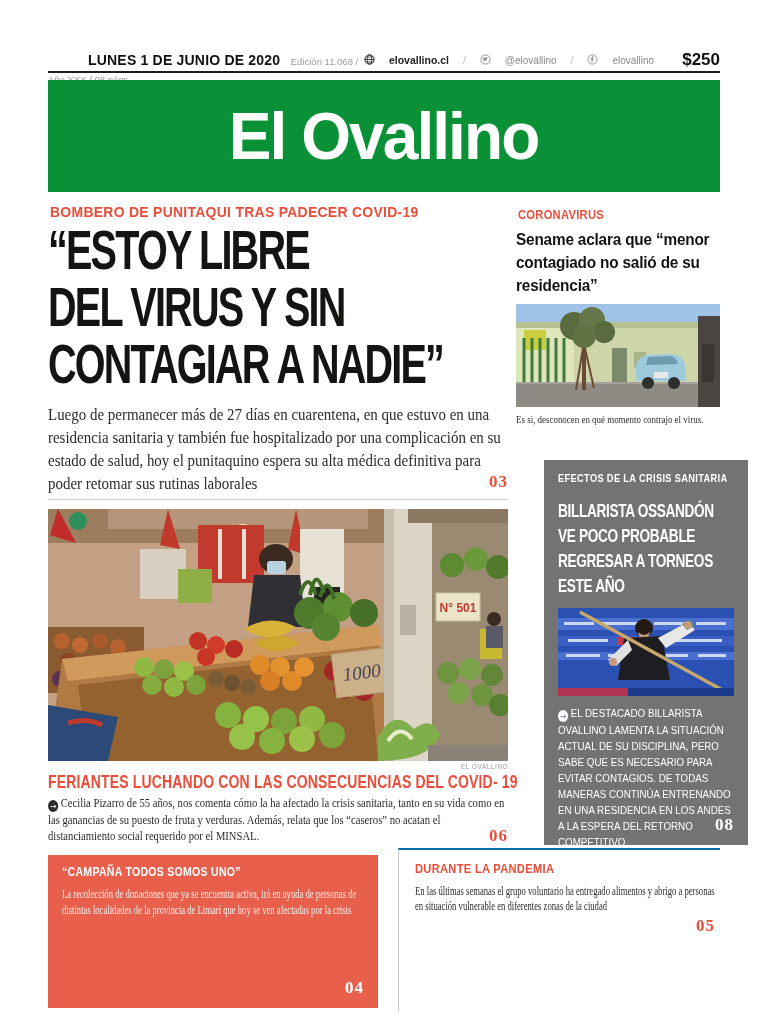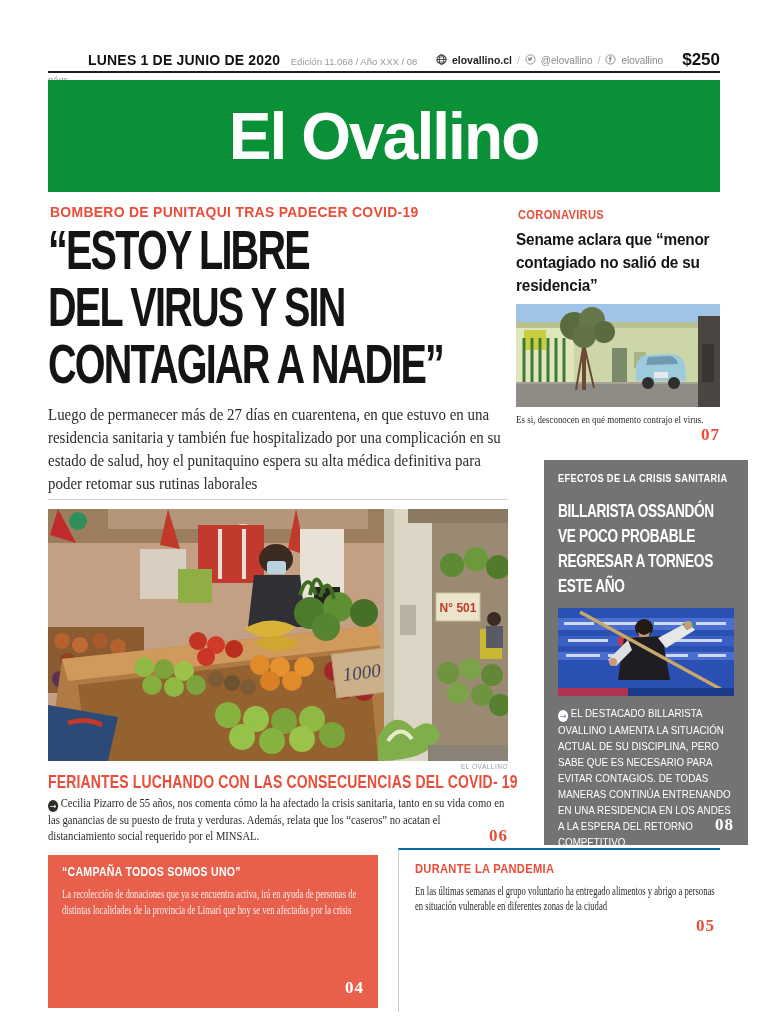--- a/index.html
+++ b/index.html
@@ -14,21 +14,21 @@
   .cx80{transform:scaleX(0.80);transform-origin:0 0;width:125%;}
   .cx85{transform:scaleX(0.85);transform-origin:0 0;width:117.6%;}
   .cx88{transform:scaleX(0.88);transform-origin:0 0;width:113.6%;}
   .cx93{transform:scaleX(0.93);transform-origin:0 0;width:107.5%;}
   .nowrap{white-space:nowrap;}
 
   
   .topbar{left:48px;top:50px;width:672px;height:20px;display:flex;justify-content:space-between;align-items:baseline;}
   .date-strong{font-weight:700;font-size:14px;letter-spacing:0.2px;padding-left:40px;}
   .edition{color:#9a9a9a;font-size:9.5px;margin-left:6px;}
-  .tb-right{display:flex;align-items:center;gap:5px;}
+  .tb-right{display:flex;align-items:center;gap:14px;}
   .tb-link{font-weight:700;font-size:10.5px;color:#222;}
   .tb-handle{font-size:10px;color:#8b8b8b;}
   .tb-sep{color:#bbb;font-size:10px;}
   .price{font-weight:700;font-size:17px;margin-left:14px;color:#111;}
   .rule-dark{left:48px;top:71px;width:672px;height:2px;background:#1e1e1e;}
 
   
   .masthead{left:48px;top:80px;width:672px;height:112px;background:#0a9138;display:flex;align-items:center;justify-content:center;}
   .logo{color:#fff;font-weight:700;font-size:66px;letter-spacing:-2px;transform:scaleX(0.97);}
 
@@ -139,20 +139,21 @@
 
   <div class="abs main-kicker kicker cx93 nowrap">BOMBERO DE PUNITAQUI TRAS PADECER COVID-19</div>
   <div class="abs main-headline">
     <div class="hl cx72 nowrap">“ESTOY LIBRE</div>
     <div class="hl cx72 nowrap">DEL VIRUS Y SIN</div>
     <div class="hl cx72 nowrap">CONTAGIAR A NADIE”</div>
   </div>
   <div class="abs lede serif">
     <div class="cx88">Luego de permanecer más de 27 días en cuarentena, en que estuvo en una residencia sanitaria y también fue hospitalizado por una complicación en su estado de salud, hoy el punitaquino espera su alta médica definitiva para poder retomar sus rutinas laborales</div>
   </div>
+  <div class="abs pagenum" style="left:48px;top:472px;width:460px;text-align:right;font-size:17px;">03</div>
   <div class="abs rule-light"></div>
 
   <div class="abs photo-main">
     <svg width="460" height="252" viewBox="0 0 460 252">
       <rect width="460" height="252" fill="#c3a084"></rect>
       <rect x="0" y="0" width="460" height="34" fill="#9c7d5d"></rect>
       <rect x="60" y="0" width="260" height="20" fill="#b5967a"></rect>
 
       <path d="M10 0 L28 34 L2 26 Z" fill="#c22b2b"></path>
       <circle cx="30" cy="12" r="9" fill="#2e8f5a"></circle>
@@ -319,21 +320,20 @@
         <circle cx="158" cy="79" r="6" fill="#2e2e2e"></circle>
       <rect x="138" y="68" width="14" height="6" fill="#e8e8e8"></rect>
 
       <rect x="182" y="12" width="22" height="91" fill="#4a4540"></rect>
       <rect x="186" y="40" width="12" height="38" fill="#3a3632"></rect>
     </svg>
   </div>
   <div class="abs cv-caption serif">
     <div class="cx85">Es si, desconocen en qué momento contrajo el virus.</div>
   </div>
-  <div class="abs cv-page pagenum">07</div>
 
   <div class="abs purple-box">
     <div class="pb-inner">
       <div class="pb-kicker cx88 nowrap">EFECTOS DE LA CRISIS SANITARIA</div>
       <div class="pb-headline">
         <div class="hl cx72 nowrap">BILLARISTA OSSANDÓN</div>
         <div class="hl cx72 nowrap">VE POCO PROBABLE</div>
         <div class="hl cx72 nowrap">REGRESAR A TORNEOS</div>
         <div class="hl cx72 nowrap">ESTE AÑO</div>
       </div>

